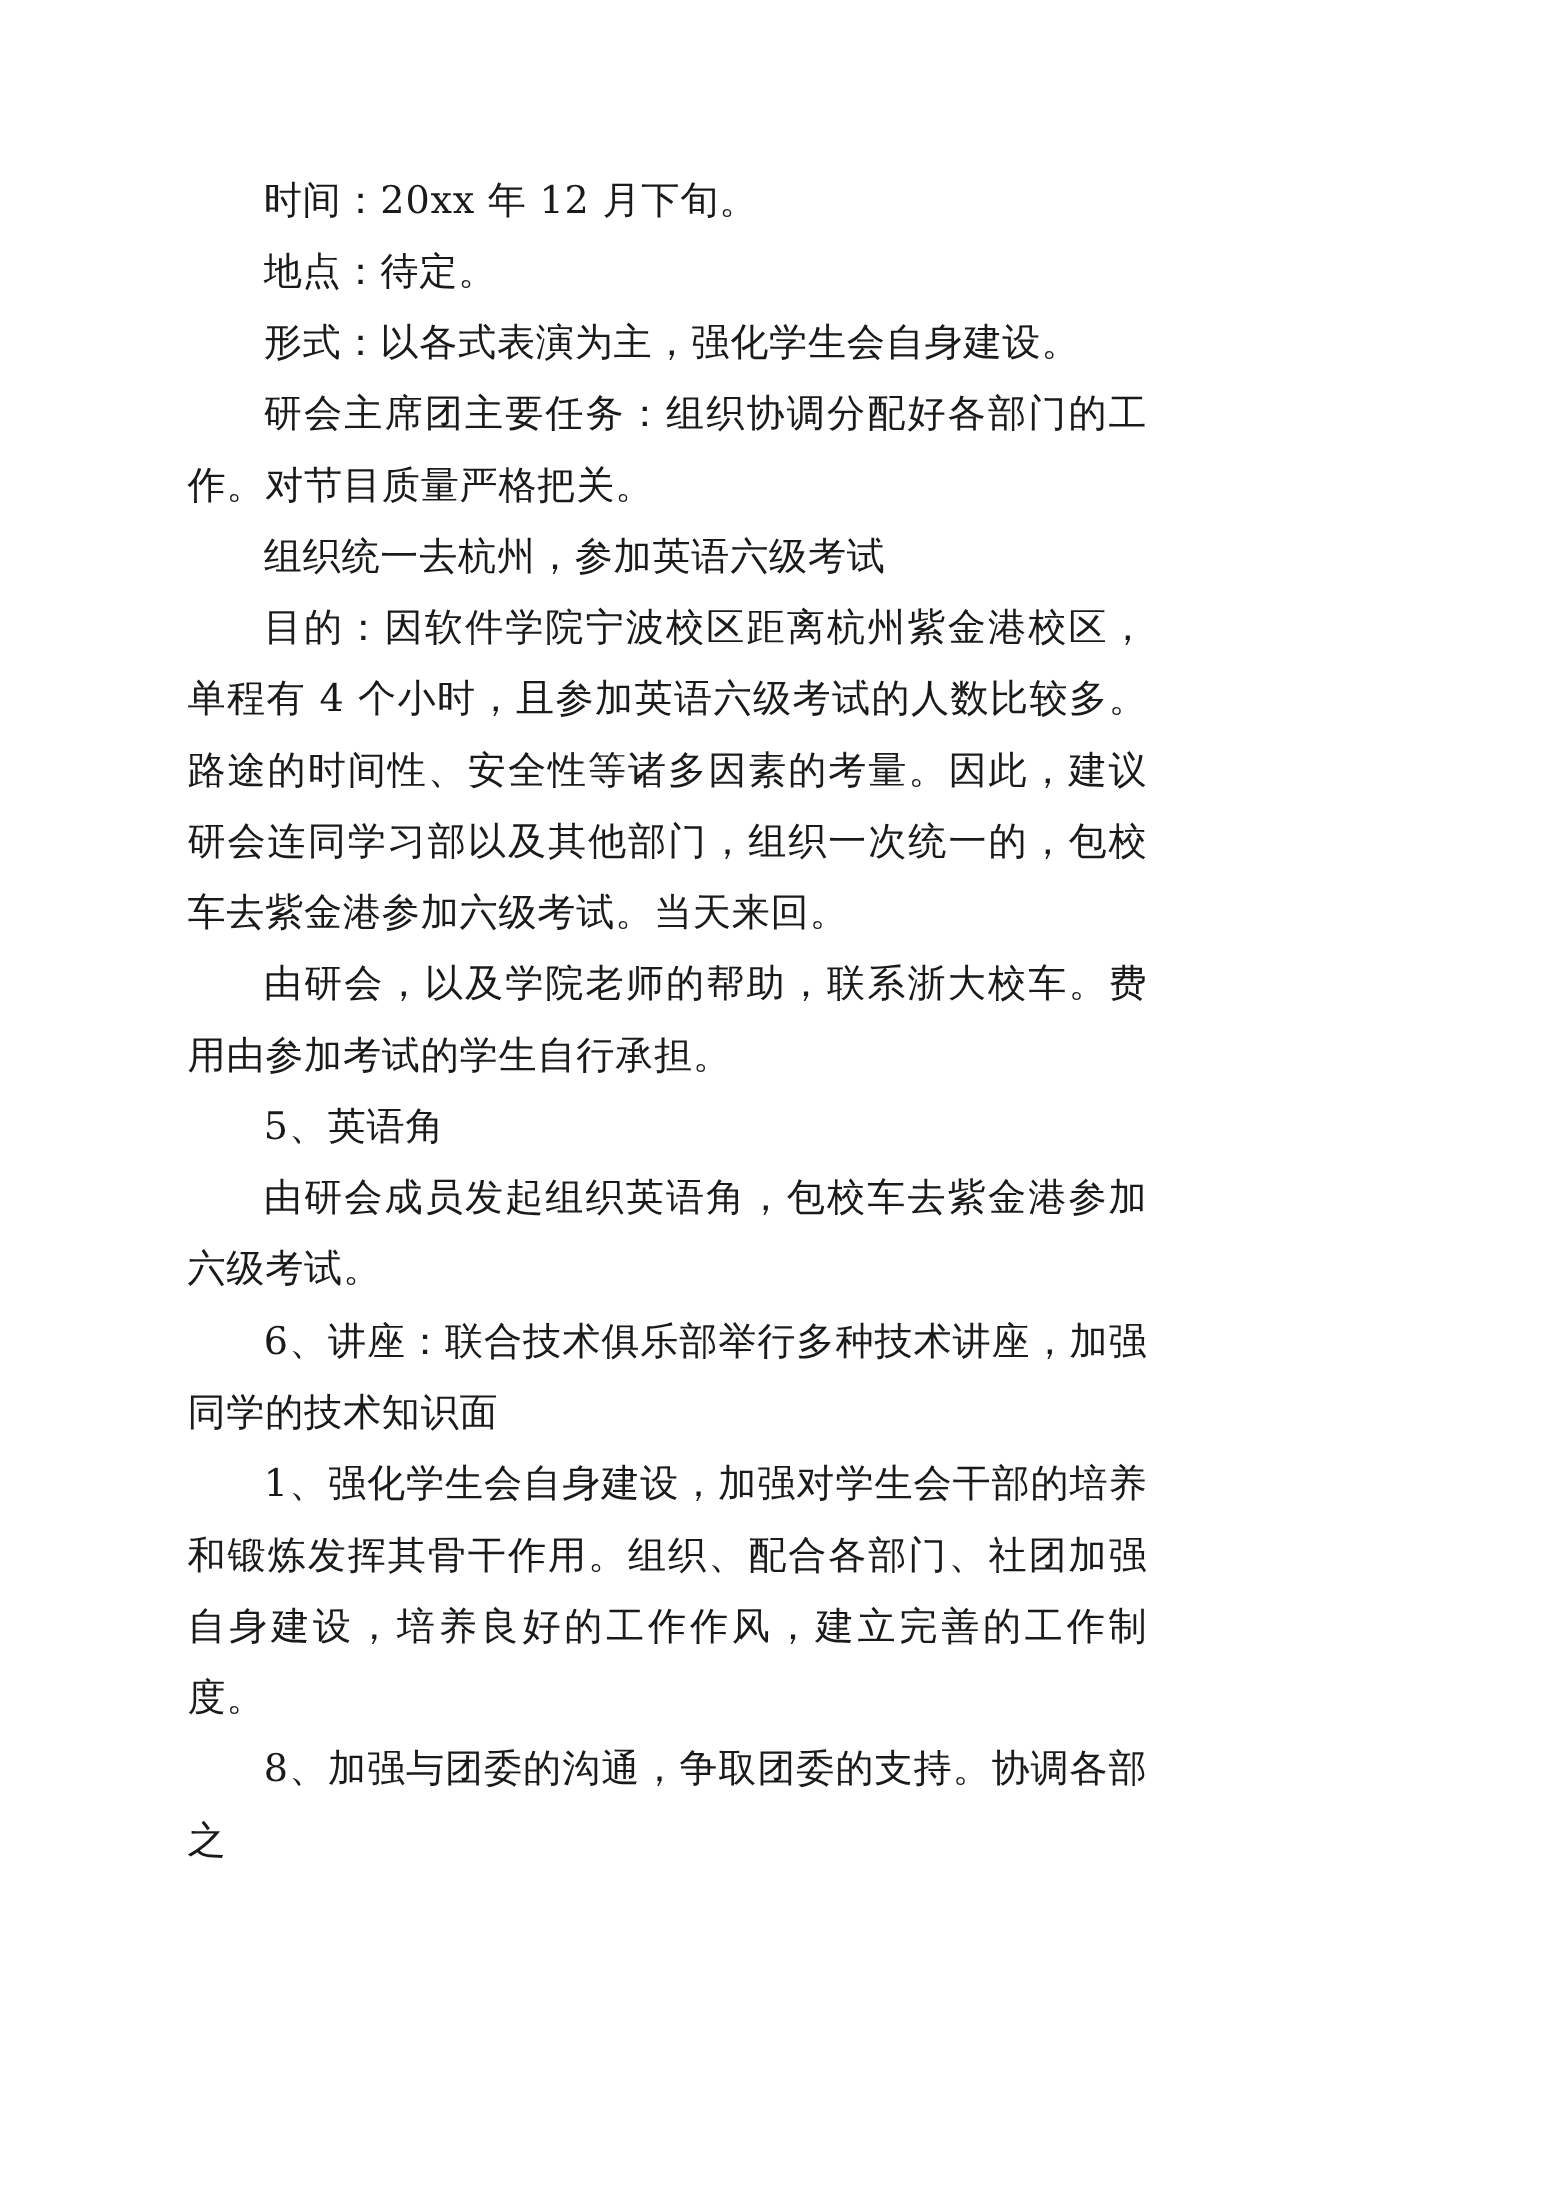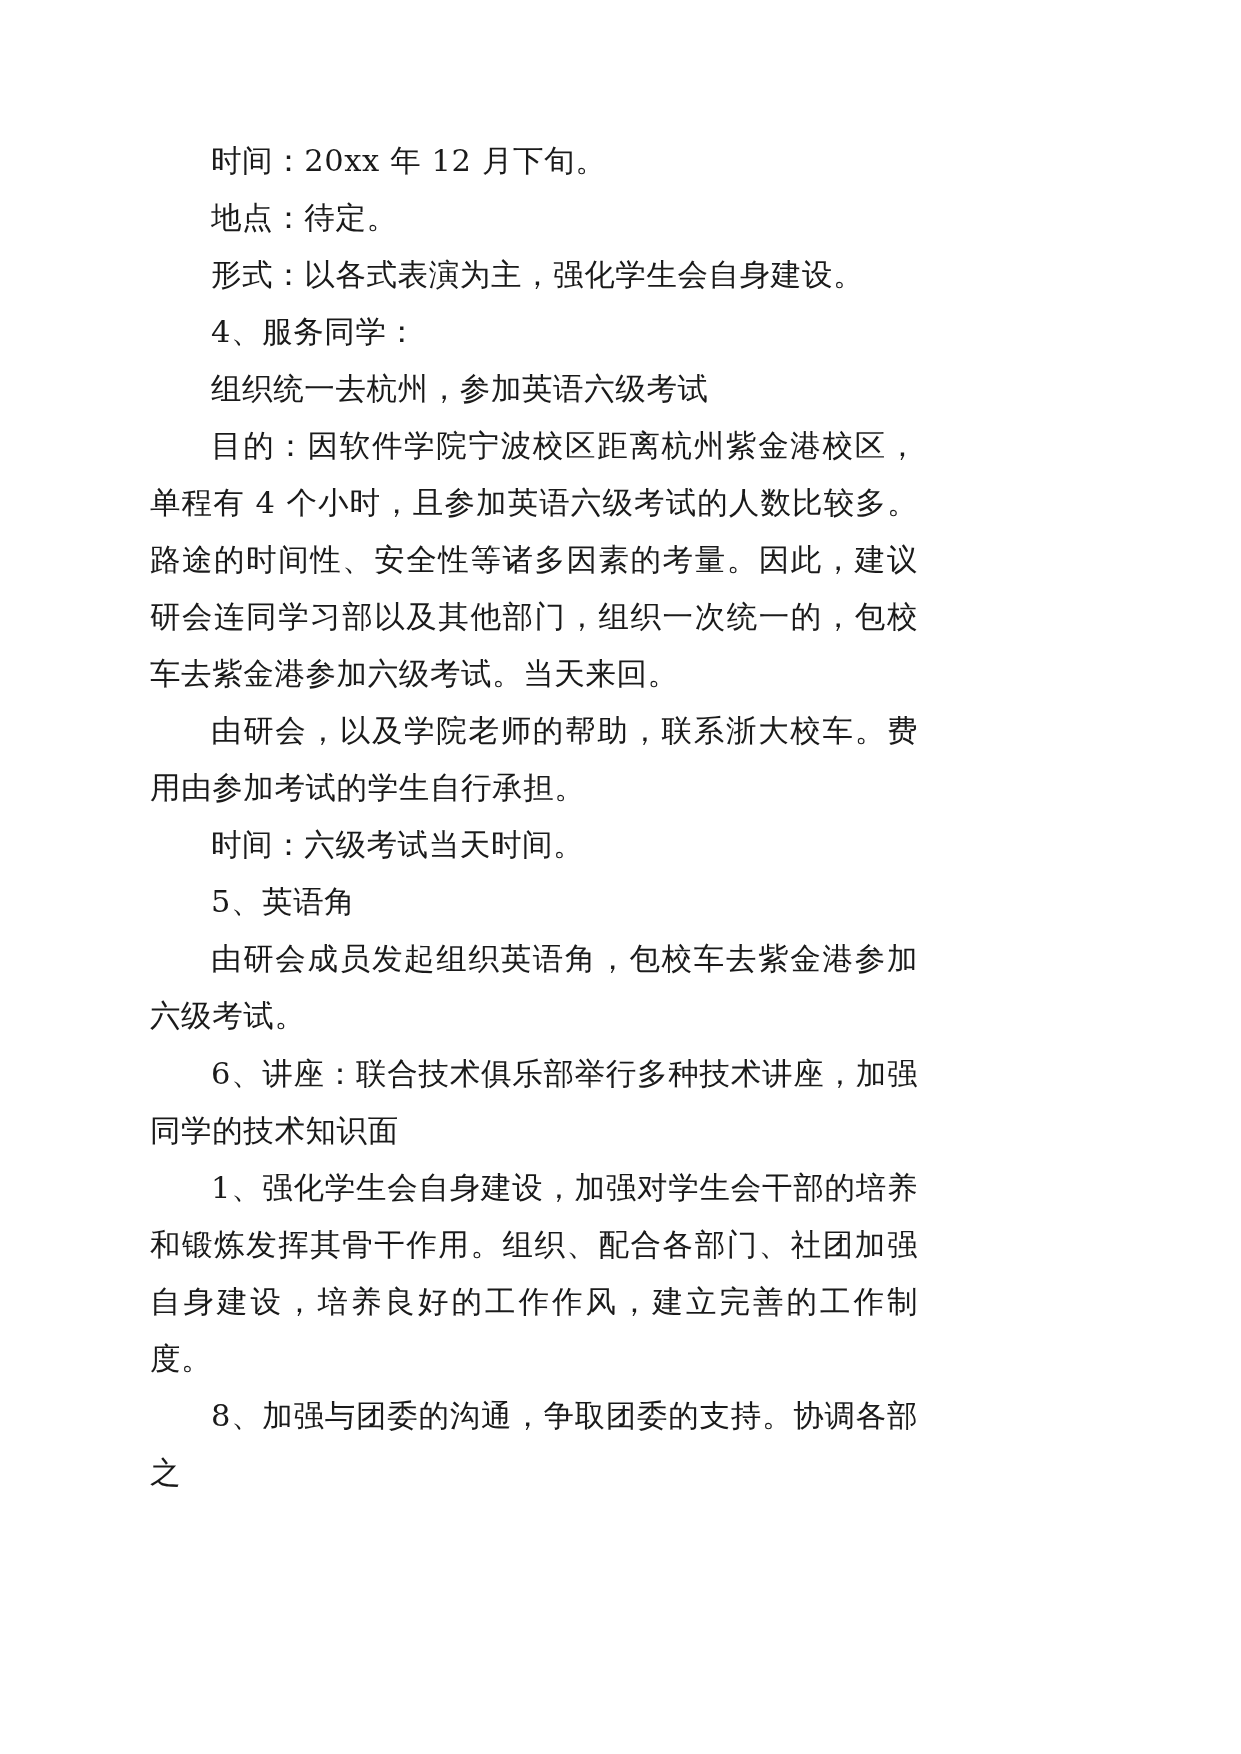--- a/index.html
+++ b/index.html
@@ -36,24 +36,23 @@
   }
 </style>
 </head>
 <body>
 
 <div class="page">
   <div class="doc-body">
     <p class="para">时间：20xx 年 12 月下旬。</p>
     <p class="para">地点：待定。</p>
     <p class="para">形式：以各式表演为主，强化学生会自身建设。</p>
-    <p class="para">4、服务同学：</p>
+    <p class="para">研会主席团主要任务：组织协调分配好各部门的工作。对节目质量严格把关。</p>
     <p class="para">组织统一去杭州，参加英语六级考试</p>
     <p class="para">目的：因软件学院宁波校区距离杭州紫金港校区，单程有 4 个小时，且参加英语六级考试的人数比较多。路途的时间性、安全性等诸多因素的考量。因此，建议研会连同学习部以及其他部门，组织一次统一的，包校车去紫金港参加六级考试。当天来回。</p>
     <p class="para">由研会，以及学院老师的帮助，联系浙大校车。费用由参加考试的学生自行承担。</p>
-    <p class="para">时间：六级考试当天时间。</p>
     <p class="para">5、英语角</p>
     <p class="para">由研会成员发起组织英语角，包校车去紫金港参加六级考试。</p>
     <p class="para">6、讲座：联合技术俱乐部举行多种技术讲座，加强同学的技术知识面</p>
     <p class="para">1、强化学生会自身建设，加强对学生会干部的培养和锻炼发挥其骨干作用。组织、配合各部门、社团加强自身建设，培养良好的工作作风，建立完善的工作制度。</p>
     <p class="para">8、加强与团委的沟通，争取团委的支持。协调各部之</p>
   </div>
 </div>
 
 </body></html>

